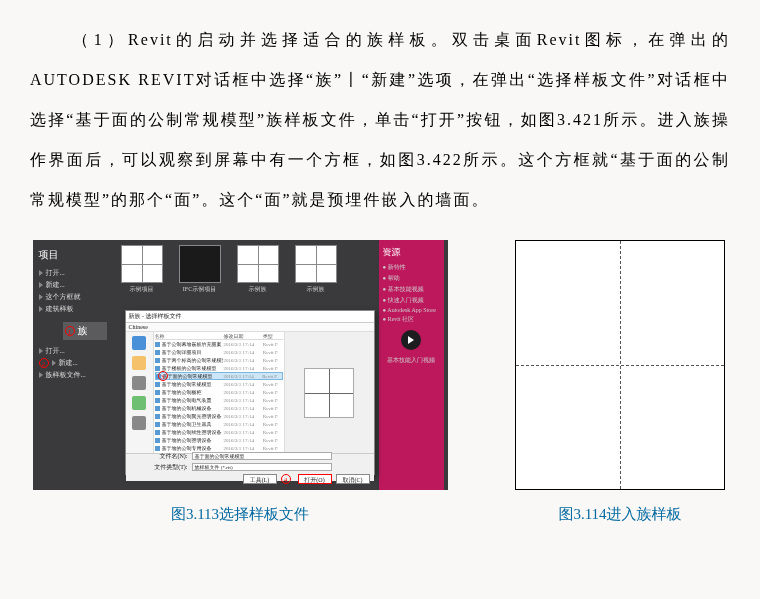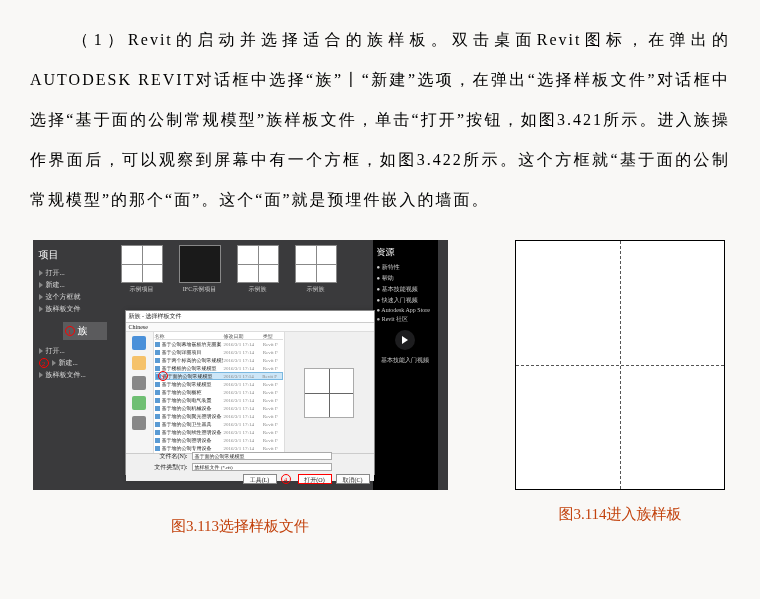--- a/index.html
+++ b/index.html
@@ -23,21 +23,21 @@
       display: flex;
       justify-content: space-between;
       align-items: flex-start;
       margin-top: 10px;
     }
     .figure-block {
       display: flex;
       flex-direction: column;
       align-items: center;
     }
-    .figure-left { width: 420px; gap: 12px; }
+    .figure-left { width: 420px; }
     .figure-right { width: 220px; align-items: center; }
 
     
     .revit-screenshot {
       width: 415px;
       height: 250px;
       background: #3a3a3c;
       position: relative;
       overflow: hidden;
     }
@@ -110,23 +110,23 @@
       content: '';
       position: absolute;
       background: #888;
     }
     .rv-grid::before { left: 50%; top: 0; width: 1px; height: 100%; }
     .rv-grid::after { top: 50%; left: 0; height: 1px; width: 100%; }
     .rv-dark { background: #1a1a1a !important; }
 
     .rv-right-panel {
       position: absolute;
-      right: 10px; top: 0;
+      right: 4px; top: 0;
       width: 65px; height: 100%;
-      background: #000000;
+      background: #be185d;
       padding: 6px 4px;
       font-size: 6px;
       color: #ccc;
     }
     .rv-right-title {
       color: #fff;
       font-size: 9px;
       margin-bottom: 4px;
     }
     .rv-right-item { margin: 2px 0; }
@@ -292,21 +292,21 @@
     .template-box .v-line {
       position: absolute;
       left: 50%; top: 0;
       height: 100%;
       border-left: 1px dashed #555;
     }
     .caption {
       font-size: 15px;
       margin-top: 15px;
       text-align: center;
-      color: #c2410c;
+      color: #0369a1;
     }
   </style>
 </head>
 <body>
 
 <div class="paragraph">　　（1）Revit的启动并选择适合的族样板。双击桌面Revit图标，在弹出的AUTODESK REVIT对话框中选择“族”丨“新建”选项，在弹出“选择样板文件”对话框中选择“基于面的公制常规模型”族样板文件，单击“打开”按钮，如图3.421所示。进入族操作界面后，可以观察到屏幕中有一个方框，如图3.422所示。这个方框就“基于面的公制常规模型”的那个“面”。这个“面”就是预埋件嵌入的墙面。</div>
 
 <div class="figures-row">
 
   <div class="figure-block figure-left">
@@ -321,21 +321,21 @@
         <div class="rv-left-item">
             <span class="tri"></span>
             <span>新建...</span>
           </div>
         <div class="rv-left-item">
             <span class="tri"></span>
             <span>这个方框就</span>
           </div>
         <div class="rv-left-item">
             <span class="tri"></span>
-            <span>族样板文件</span>
+            <span>建筑样板</span>
           </div>
         <div style="height:6px"></div>
         <div class="rv-left-title rv-highlight">
           <span class="rv-red-circle">1</span><span>族</span>
         </div>
         <div class="rv-left-item">
             <span class="tri"></span>
             <span>打开...</span>
           </div>
         <div class="rv-left-item">

